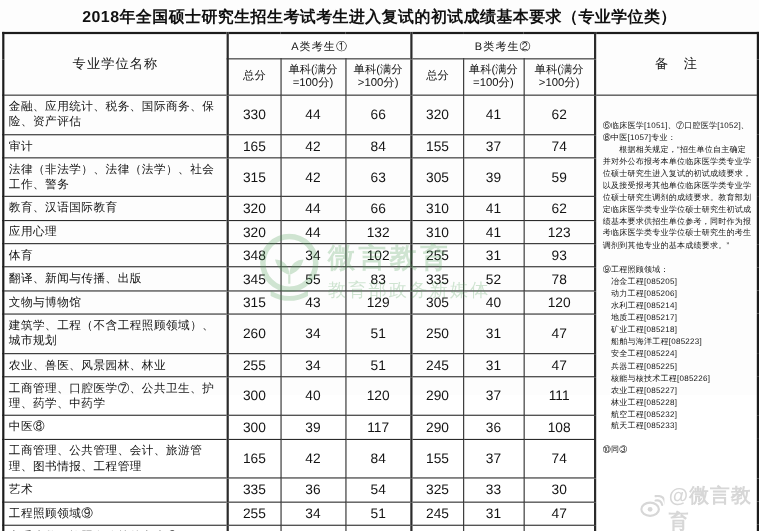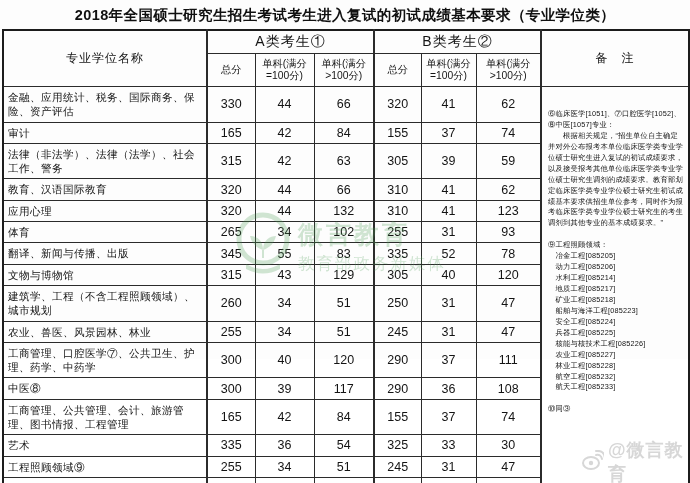--- a/index.html
+++ b/index.html
@@ -26,21 +26,21 @@
     position:absolute; top:29px; left:2px;
     width:686px;
     border-collapse:collapse;
     table-layout:fixed;
     border:2px solid #1c1c1c;
   }
   th, td { border:1px solid #2b2b2b; font-weight:normal; }
   .sep-r { border-right-width:2px; }
 
   th.major-h { font-size:12px; letter-spacing:1px; }
-  th.group-h { font-size:14px; height:20px; letter-spacing:1px; }
+  th.group-h { font-size:10px; height:20px; letter-spacing:1px; }
   th.sub-h {
     font-size:10.3px; height:30px;
     white-space:pre-line; line-height:1.2; padding:1px 0;
   }
 
   td.label {
     font-size:10.6px;
     padding:3px 3px 3px 4px;
     line-height:1.35;
     letter-spacing:0.4px;
@@ -173,21 +173,21 @@
           <td class="label sep-r">应用心理</td>
           <td class="num">320</td>
           <td class="num">44</td>
           <td class="num sep-r">132</td>
           <td class="num">310</td>
           <td class="num">41</td>
           <td class="num sep-r">123</td>
         </tr>
         <tr>
           <td class="label sep-r">体育</td>
-          <td class="num">265</td>
+          <td class="num">348</td>
           <td class="num">34</td>
           <td class="num sep-r">102</td>
           <td class="num">255</td>
           <td class="num">31</td>
           <td class="num sep-r">93</td>
         </tr>
         <tr>
           <td class="label sep-r">翻译、新闻与传播、出版</td>
           <td class="num">345</td>
           <td class="num">55</td>

